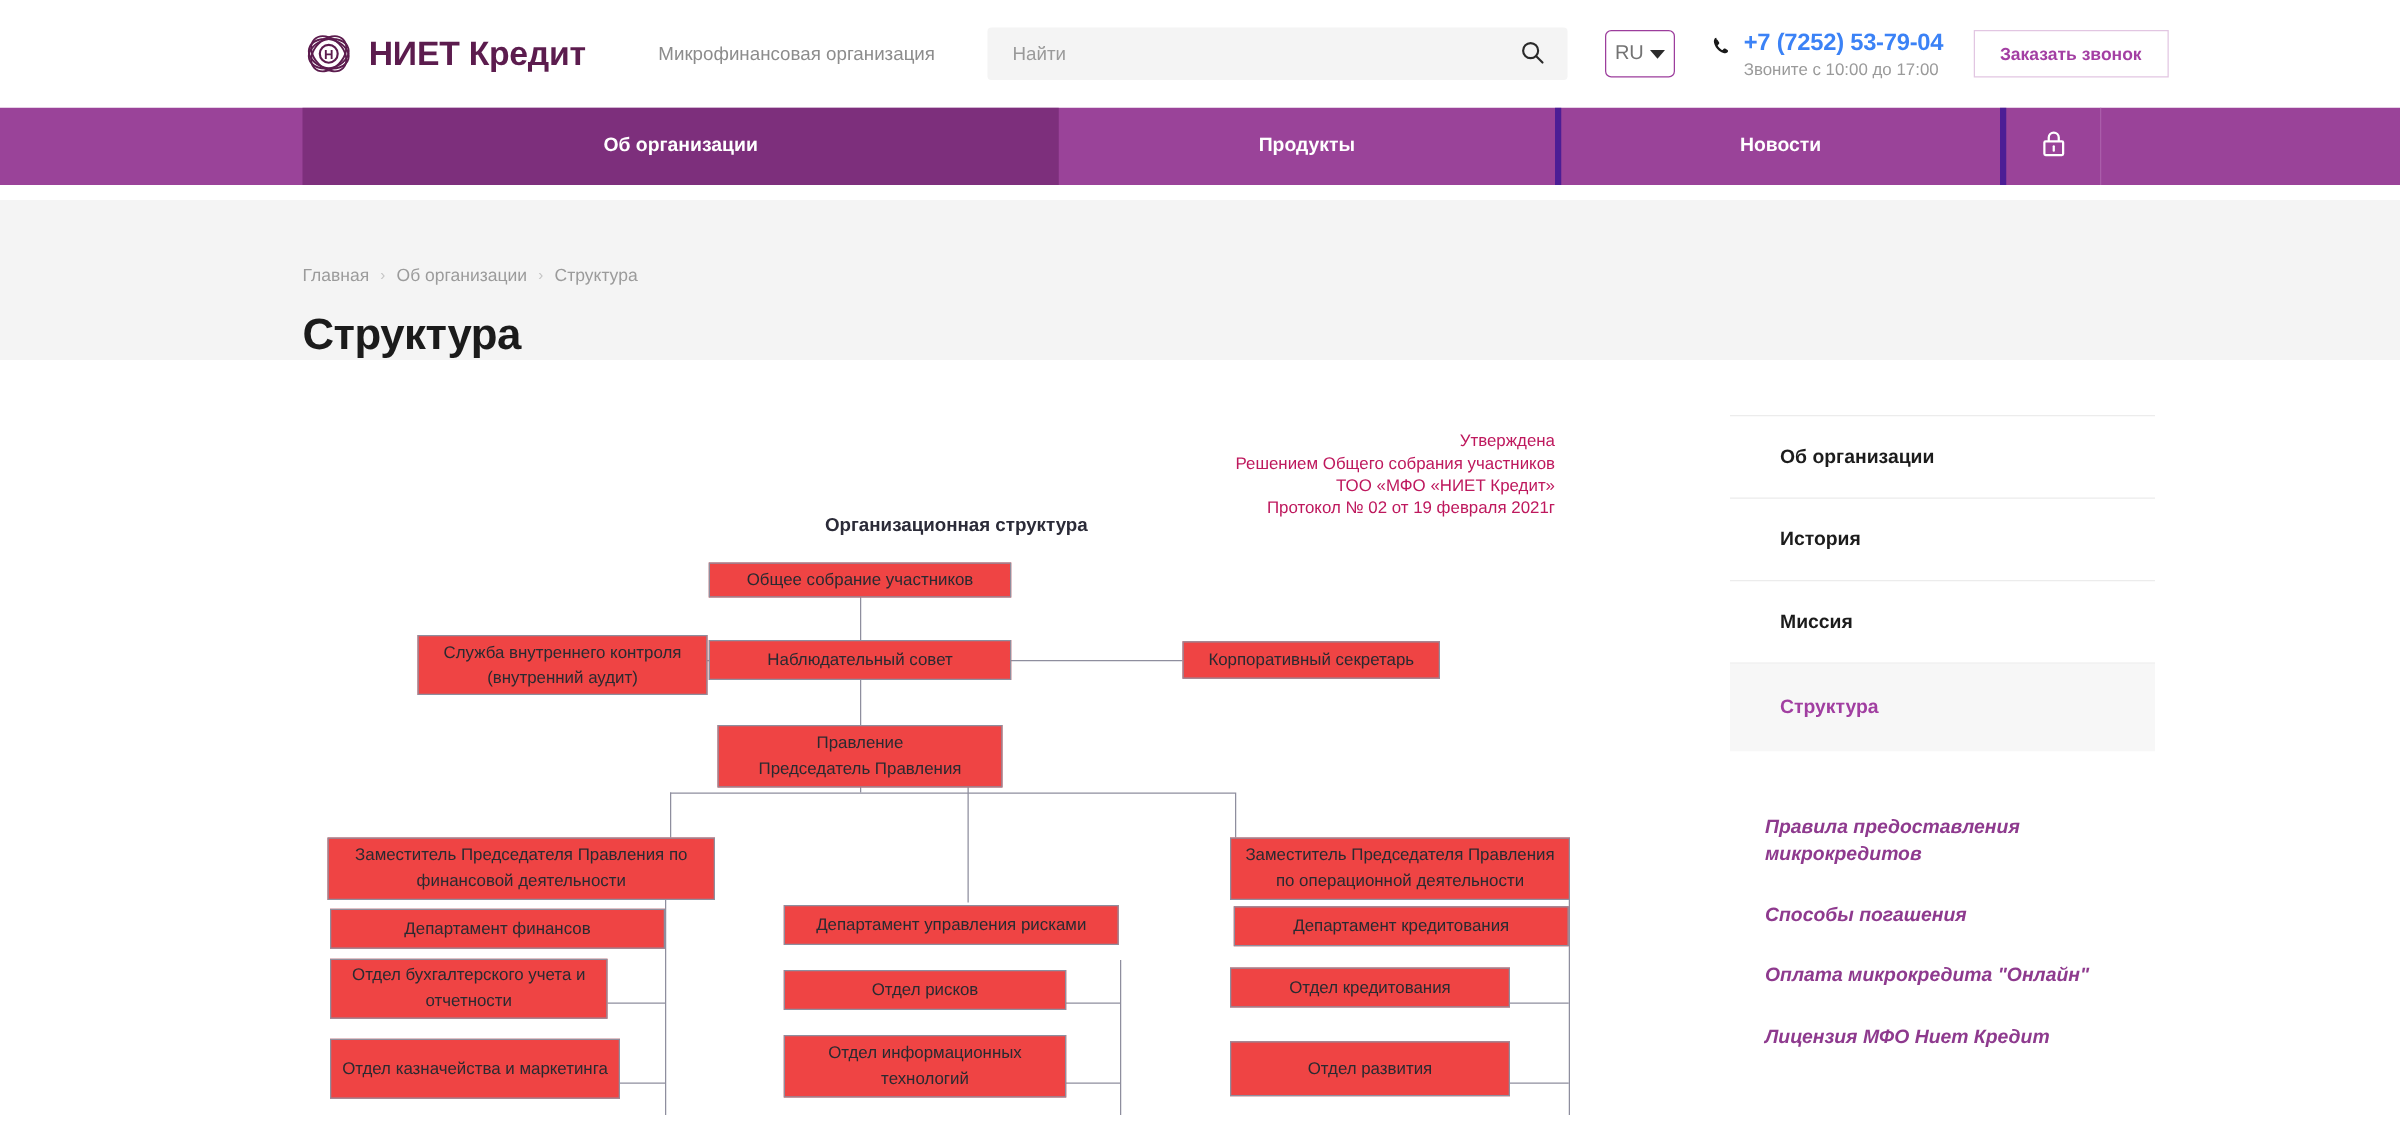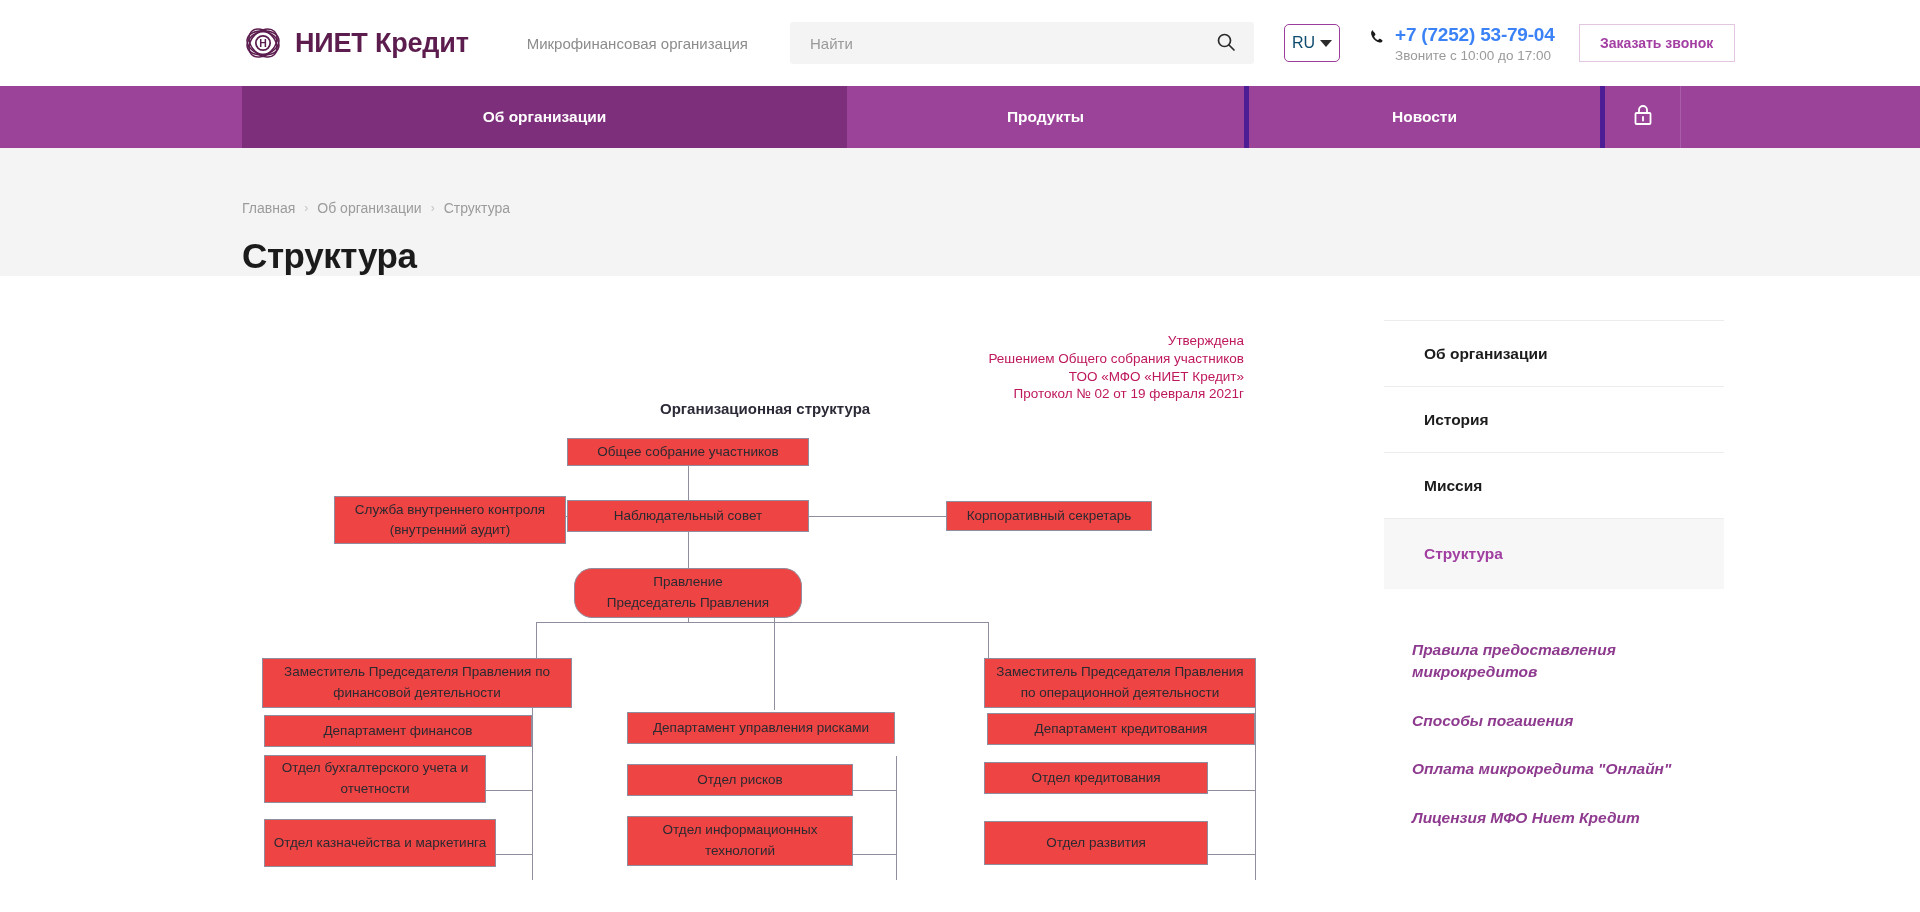--- a/index.html
+++ b/index.html
@@ -84,21 +84,21 @@
     height: 38px;
     border: 1.5px solid #9c3d9c;
     border-radius: 5px;
     display: flex;
     align-items: center;
     justify-content: center;
     gap: 5px;
     cursor: pointer;
     flex: 0 0 auto;
   }
-  .lang-code { font-size: 16px; color: #0c4a6e; }
+  .lang-code { font-size: 16px; color: #737373; }
   .caret { width: 0; height: 0; border-left: 6px solid transparent; border-right: 6px solid transparent; border-top: 7px solid #2b2b2b; }
   .phone-block {
     margin-left: 30px;
     display: flex;
     align-items: flex-start;
     gap: 10px;
     flex: 0 0 auto;
   }
   .phone-icon { margin-top: 5px; }
   .phone-num { font-size: 19px; font-weight: bold; color: #3b82f6; white-space: nowrap; letter-spacing: -0.2px;}
@@ -144,20 +144,21 @@
   .nav-item.w-prod  { width: 402px; }
   .nav-item.w-news  { width: 356px; }
   .nav-item.w-lock  { width: 76px; border-right: 1px solid #aa5daa; }
 
   
   .band {
     background: #f4f4f4;
     height: 128px;
     padding-left: 242px;
     padding-top: 52px;
+    margin-top: 12px;
   }
   .breadcrumb {
     font-size: 14px;
     color: #9b9b9b;
     display: flex;
     align-items: center;
     gap: 9px;
   }
   .breadcrumb a { color: #9b9b9b; text-decoration: none; cursor: pointer; }
   .crumb-sep { color: #c4c4c4; font-size: 12px; }
@@ -389,21 +390,21 @@
 
       <div class="node" style="left:325px; top:180px; width:242px; height:32px;">Наблюдательный совет</div>
 
       <div class="node" style="left:92px; top:176px; width:232px; height:48px; flex-direction:column; line-height:1.5;">
         <span>Служба внутреннего контроля</span>
         <span>(внутренний аудит)</span>
       </div>
 
       <div class="node" style="left:704px; top:181px; width:206px; height:30px;">Корпоративный секретарь</div>
 
-      <div class="node" style="left:332px; top:248px; width:228px; height:50px; flex-direction:column;border-radius:18px;">
+      <div class="node" style="left:332px; top:248px; width:228px; height:50px; flex-direction:column;">
         <span>Правление</span>
         <span>Председатель Правления</span>
       </div>
 
       <div class="node" style="left:742px; top:338px; width:272px; height:50px;">Заместитель Председателя Правления по операционной деятельности</div>
 
       <div class="node" style="left:20px; top:338px; width:310px; height:50px;">Заместитель Председателя Правления по финансовой деятельности</div>
 
       <div class="node" style="left:22px; top:395px; width:268px; height:32px;">Департамент финансов</div>
 

